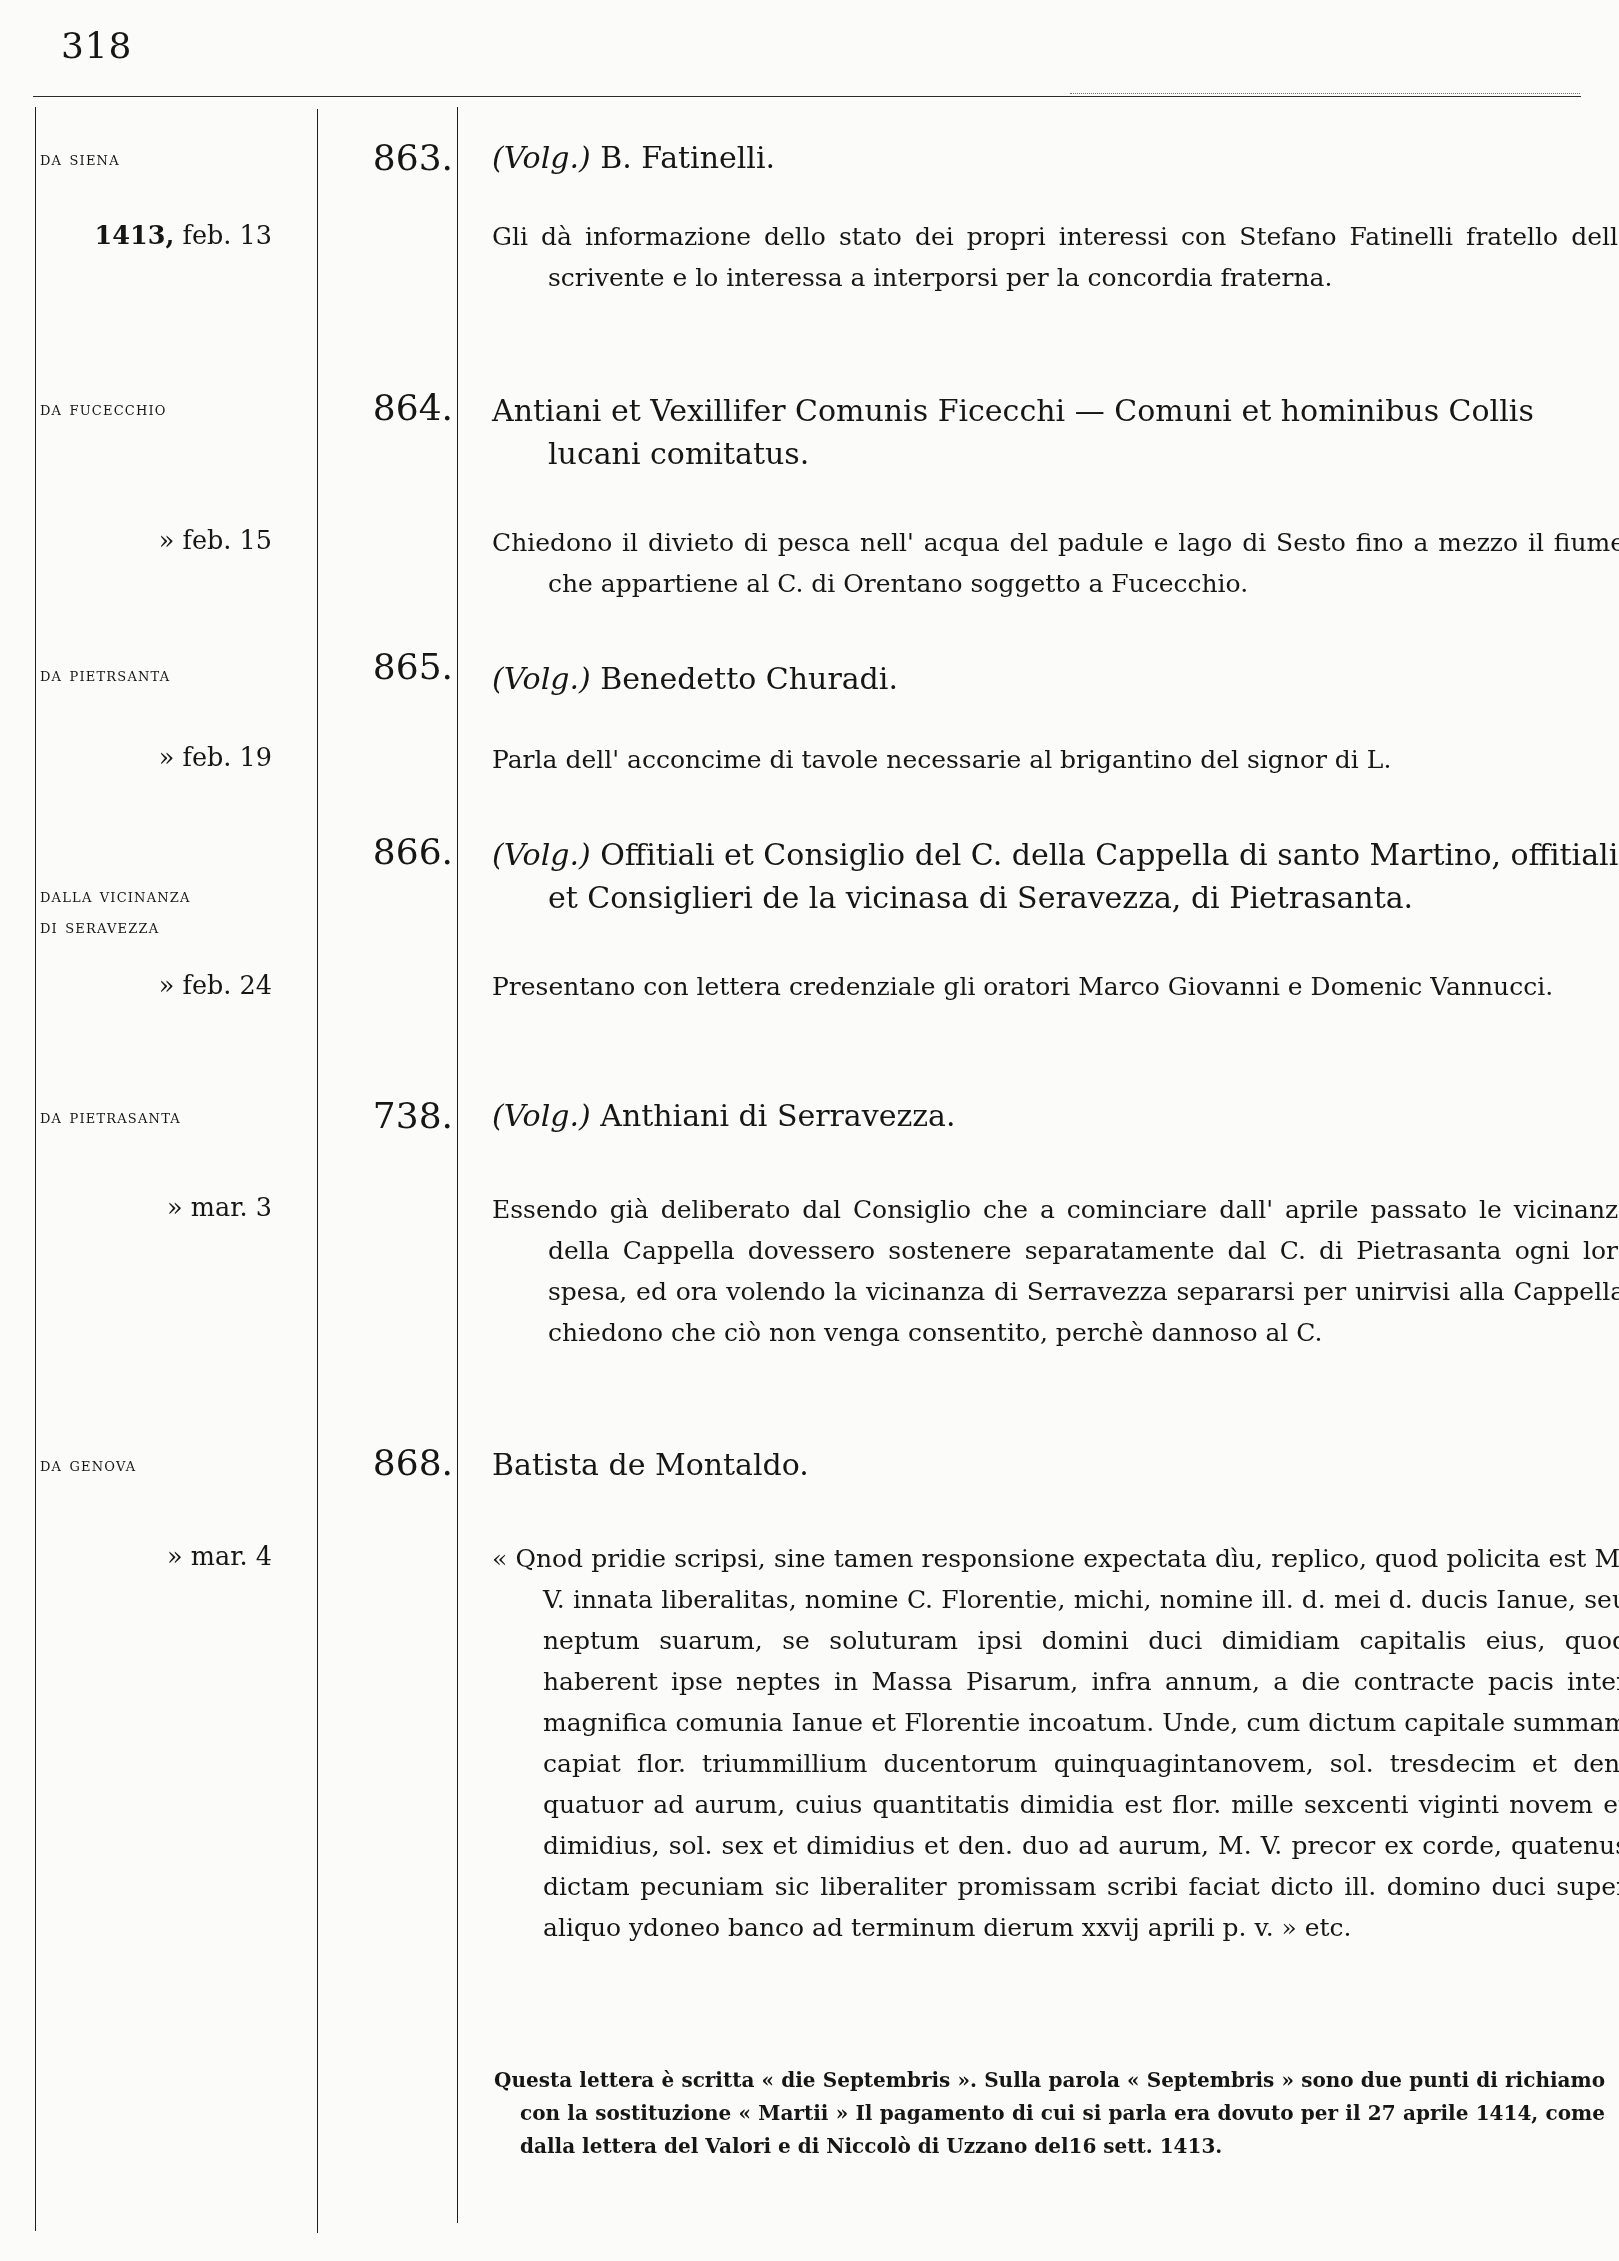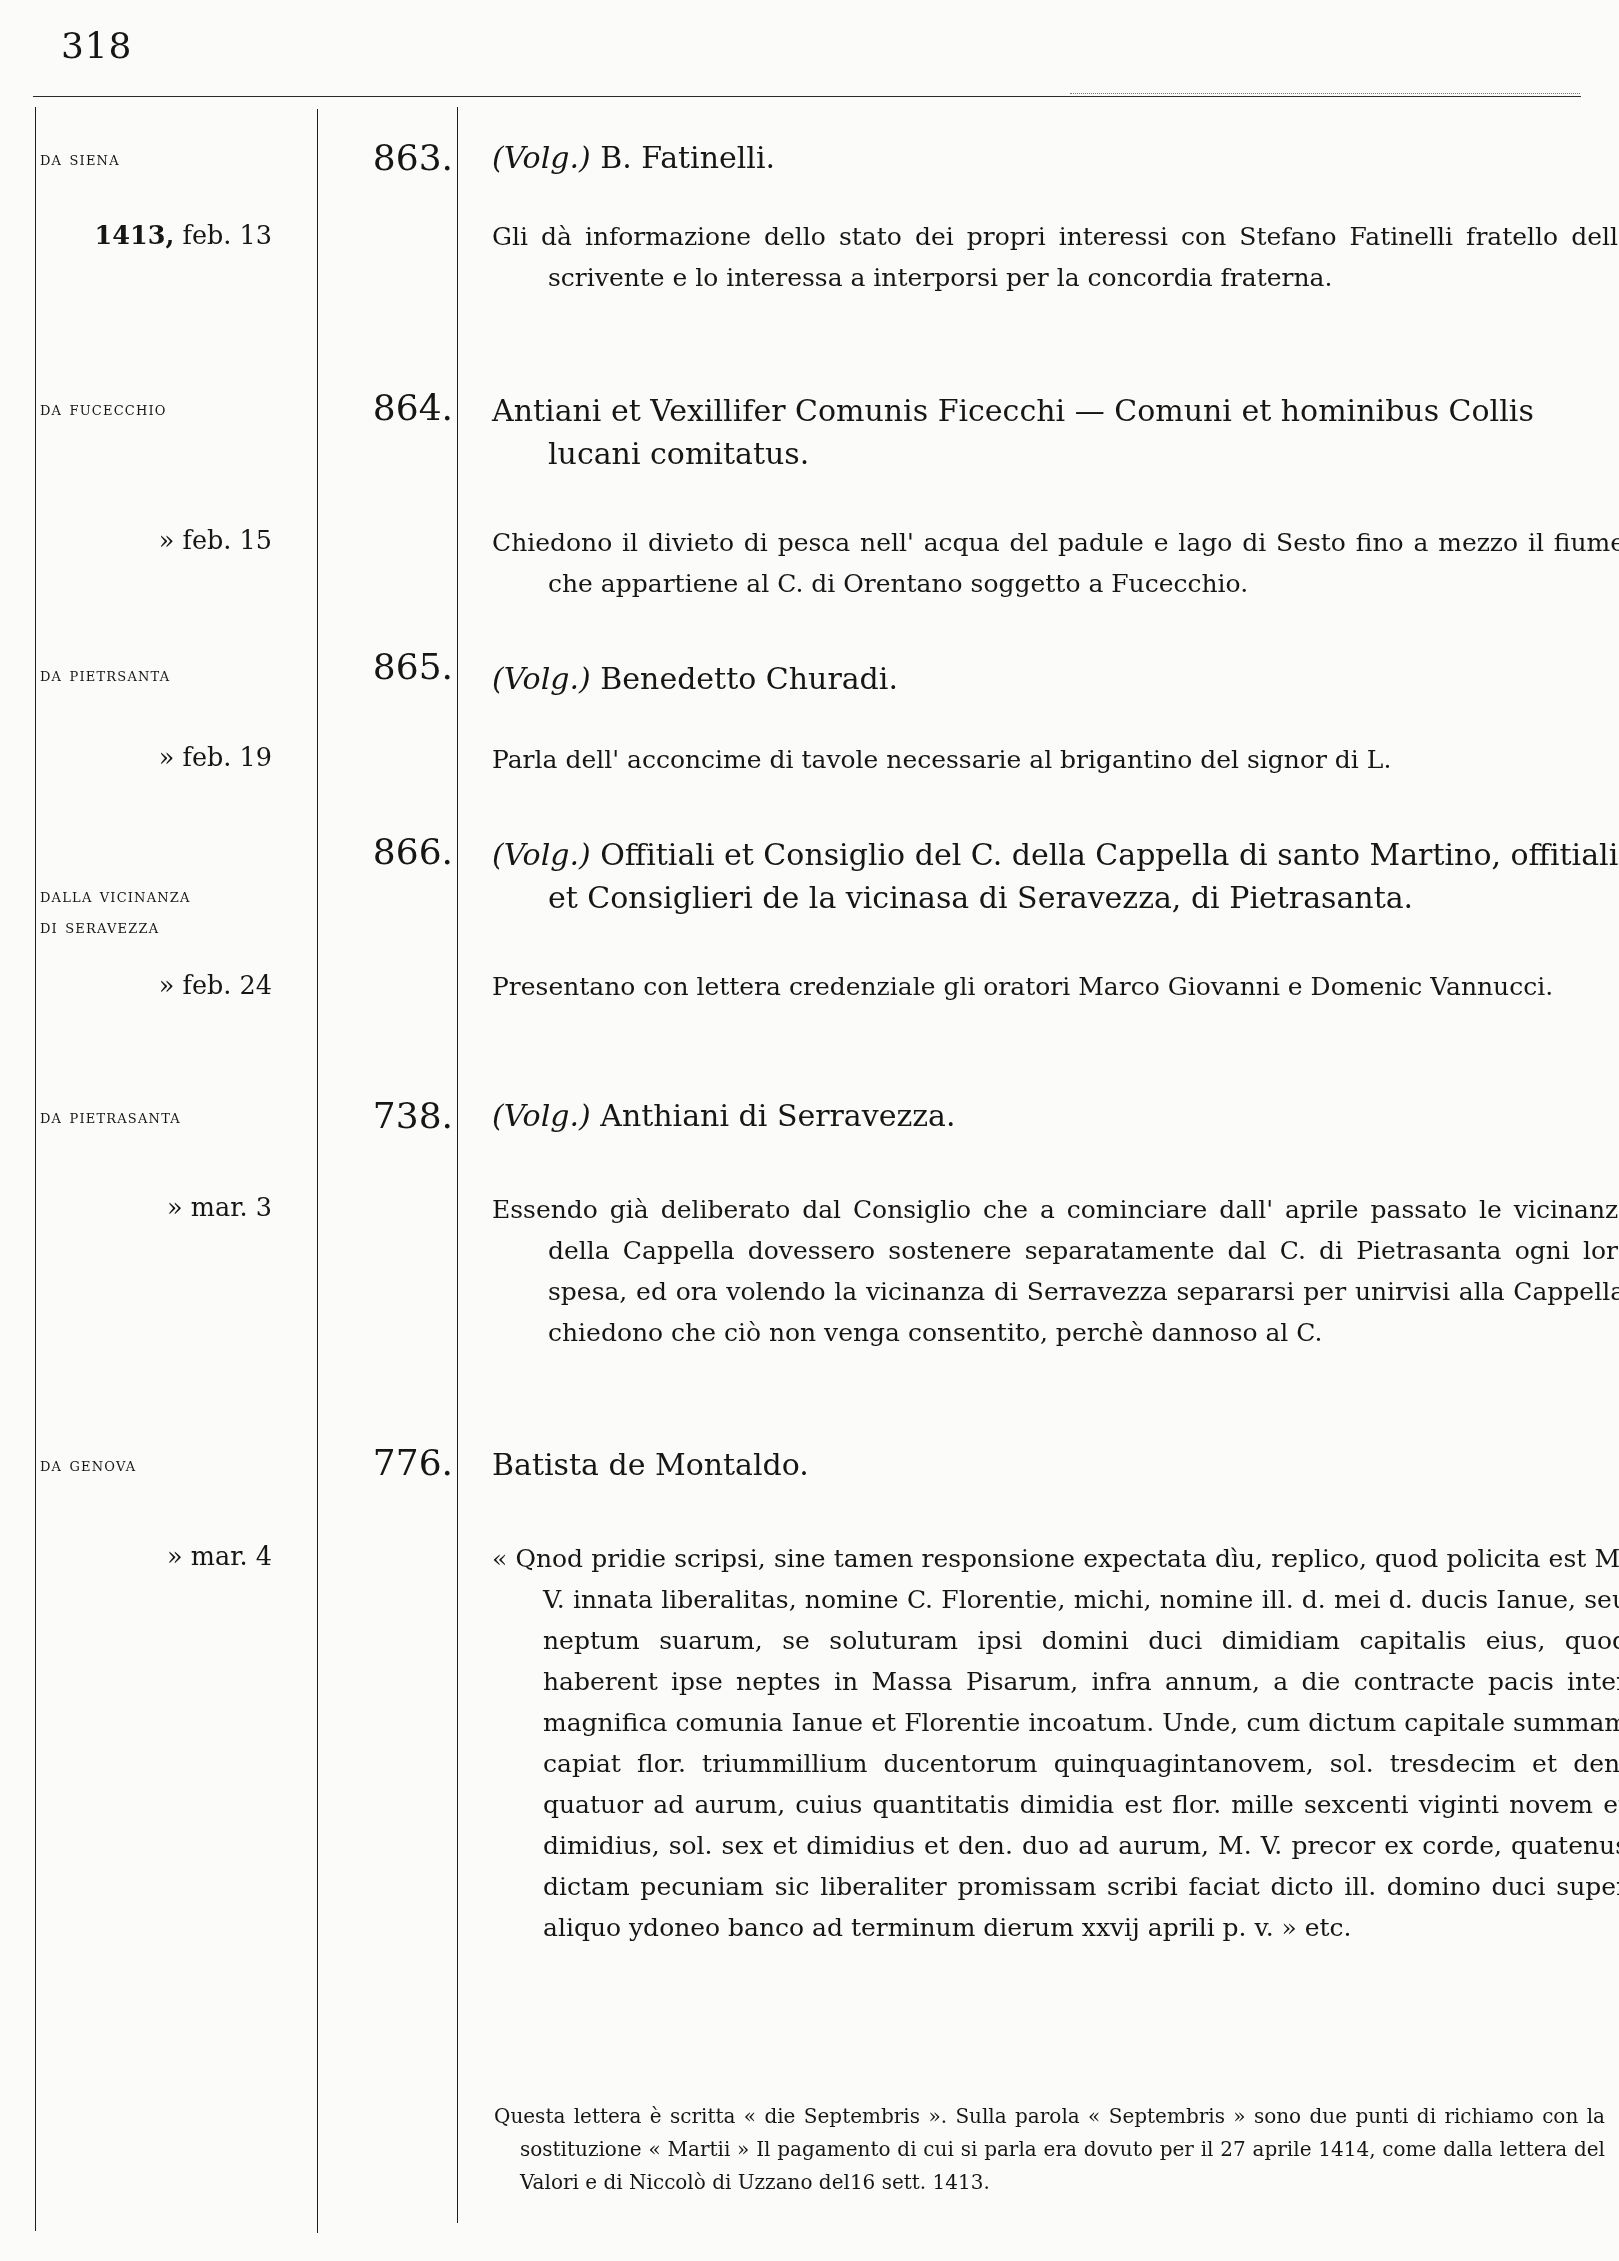--- a/index.html
+++ b/index.html
@@ -49,22 +49,22 @@
     padding-left: 56px; text-indent: -56px;
   }
   .title em { font-style: italic; }
   .abstract {
     position: absolute; left: 492px; width: 1085px;
     font-size: 25px; line-height: 41px; text-align: justify;
     padding-left: 56px; text-indent: -56px;
   }
   .note {
     position: absolute; left: 494px; width: 1085px;
-    font-size: 20px; line-height: 33px; font-weight: normal; text-align: justify;
-    padding-left: 26px; text-indent: -26px; margin-top: 36px;
+    font-size: 20px; line-height: 33px; font-weight: bold; text-align: justify;
+    padding-left: 26px; text-indent: -26px;
   }
 </style>
 </head>
 <body>
 
 <div class="page-number">318</div>
 <div class="top-rule"></div>
 <div class="top-rule-right"></div>
 
 <div class="vrule c1"></div>
@@ -109,19 +109,19 @@
 <section class="row">
   <div class="place" style="top:1105px">DA PIETRASANTA</div>
   <div class="num" style="top:1095px">738.</div>
   <div class="title" style="top:1096px"><em>(Volg.)</em><span> Anthiani di Serravezza.</span></div>
   <div class="date" style="top:1192px"><span class="year"></span><span>» mar. 3</span></div>
   <div class="abstract" style="top:1189px">Essendo già deliberato dal Consiglio che a cominciare dall' aprile passato le vicinanze della Cappella dovessero sostenere separatamente dal C. di Pietrasanta ogni loro spesa, ed ora volendo la vicinanza di Serravezza separarsi per unirvisi alla Cappella, chiedono che ciò non venga consentito, perchè dannoso al C.</div>
 </section>
 
 <section class="row">
   <div class="place" style="top:1453px">DA GENOVA</div>
-  <div class="num" style="top:1442px">776.</div>
+  <div class="num" style="top:1442px">868.</div>
   <div class="title" style="top:1445px"><em></em><span>Batista de Montaldo.</span></div>
   <div class="date" style="top:1541px"><span class="year"></span><span>» mar. 4</span></div>
   <div class="abstract" style="top:1538px;padding-left:51px;text-indent:-51px">« Qnod pridie scripsi, sine tamen responsione expectata dìu, replico, quod policita est M. V. innata liberalitas, nomine C. Florentie, michi, nomine ill. d. mei d. ducis Ianue, seu neptum suarum, se soluturam ipsi domini duci dimidiam capitalis eius, quod haberent ipse neptes in Massa Pisarum, infra annum, a die contracte pacis inter magnifica comunia Ianue et Florentie incoatum. Unde, cum dictum capitale summam capiat flor. triummillium ducentorum quinquagintanovem, sol. tresdecim et den. quatuor ad aurum, cuius quantitatis dimidia est flor. mille sexcenti viginti novem et dimidius, sol. sex et dimidius et den. duo ad aurum, M. V. precor ex corde, quatenus dictam pecuniam sic liberaliter promissam scribi faciat dicto ill. domino duci super aliquo ydoneo banco ad terminum dierum xxvij aprili p. v. » etc.</div>
   <div class="note" style="top:2064px">Questa lettera è scritta « die Septembris ». Sulla parola « Septembris » sono due punti di richiamo con la sostituzione « Martii » Il pagamento di cui si parla era dovuto per il 27 aprile 1414, come dalla lettera del Valori e di Niccolò di Uzzano del16 sett. 1413.</div>
 </section>
 
 
 </body></html>

